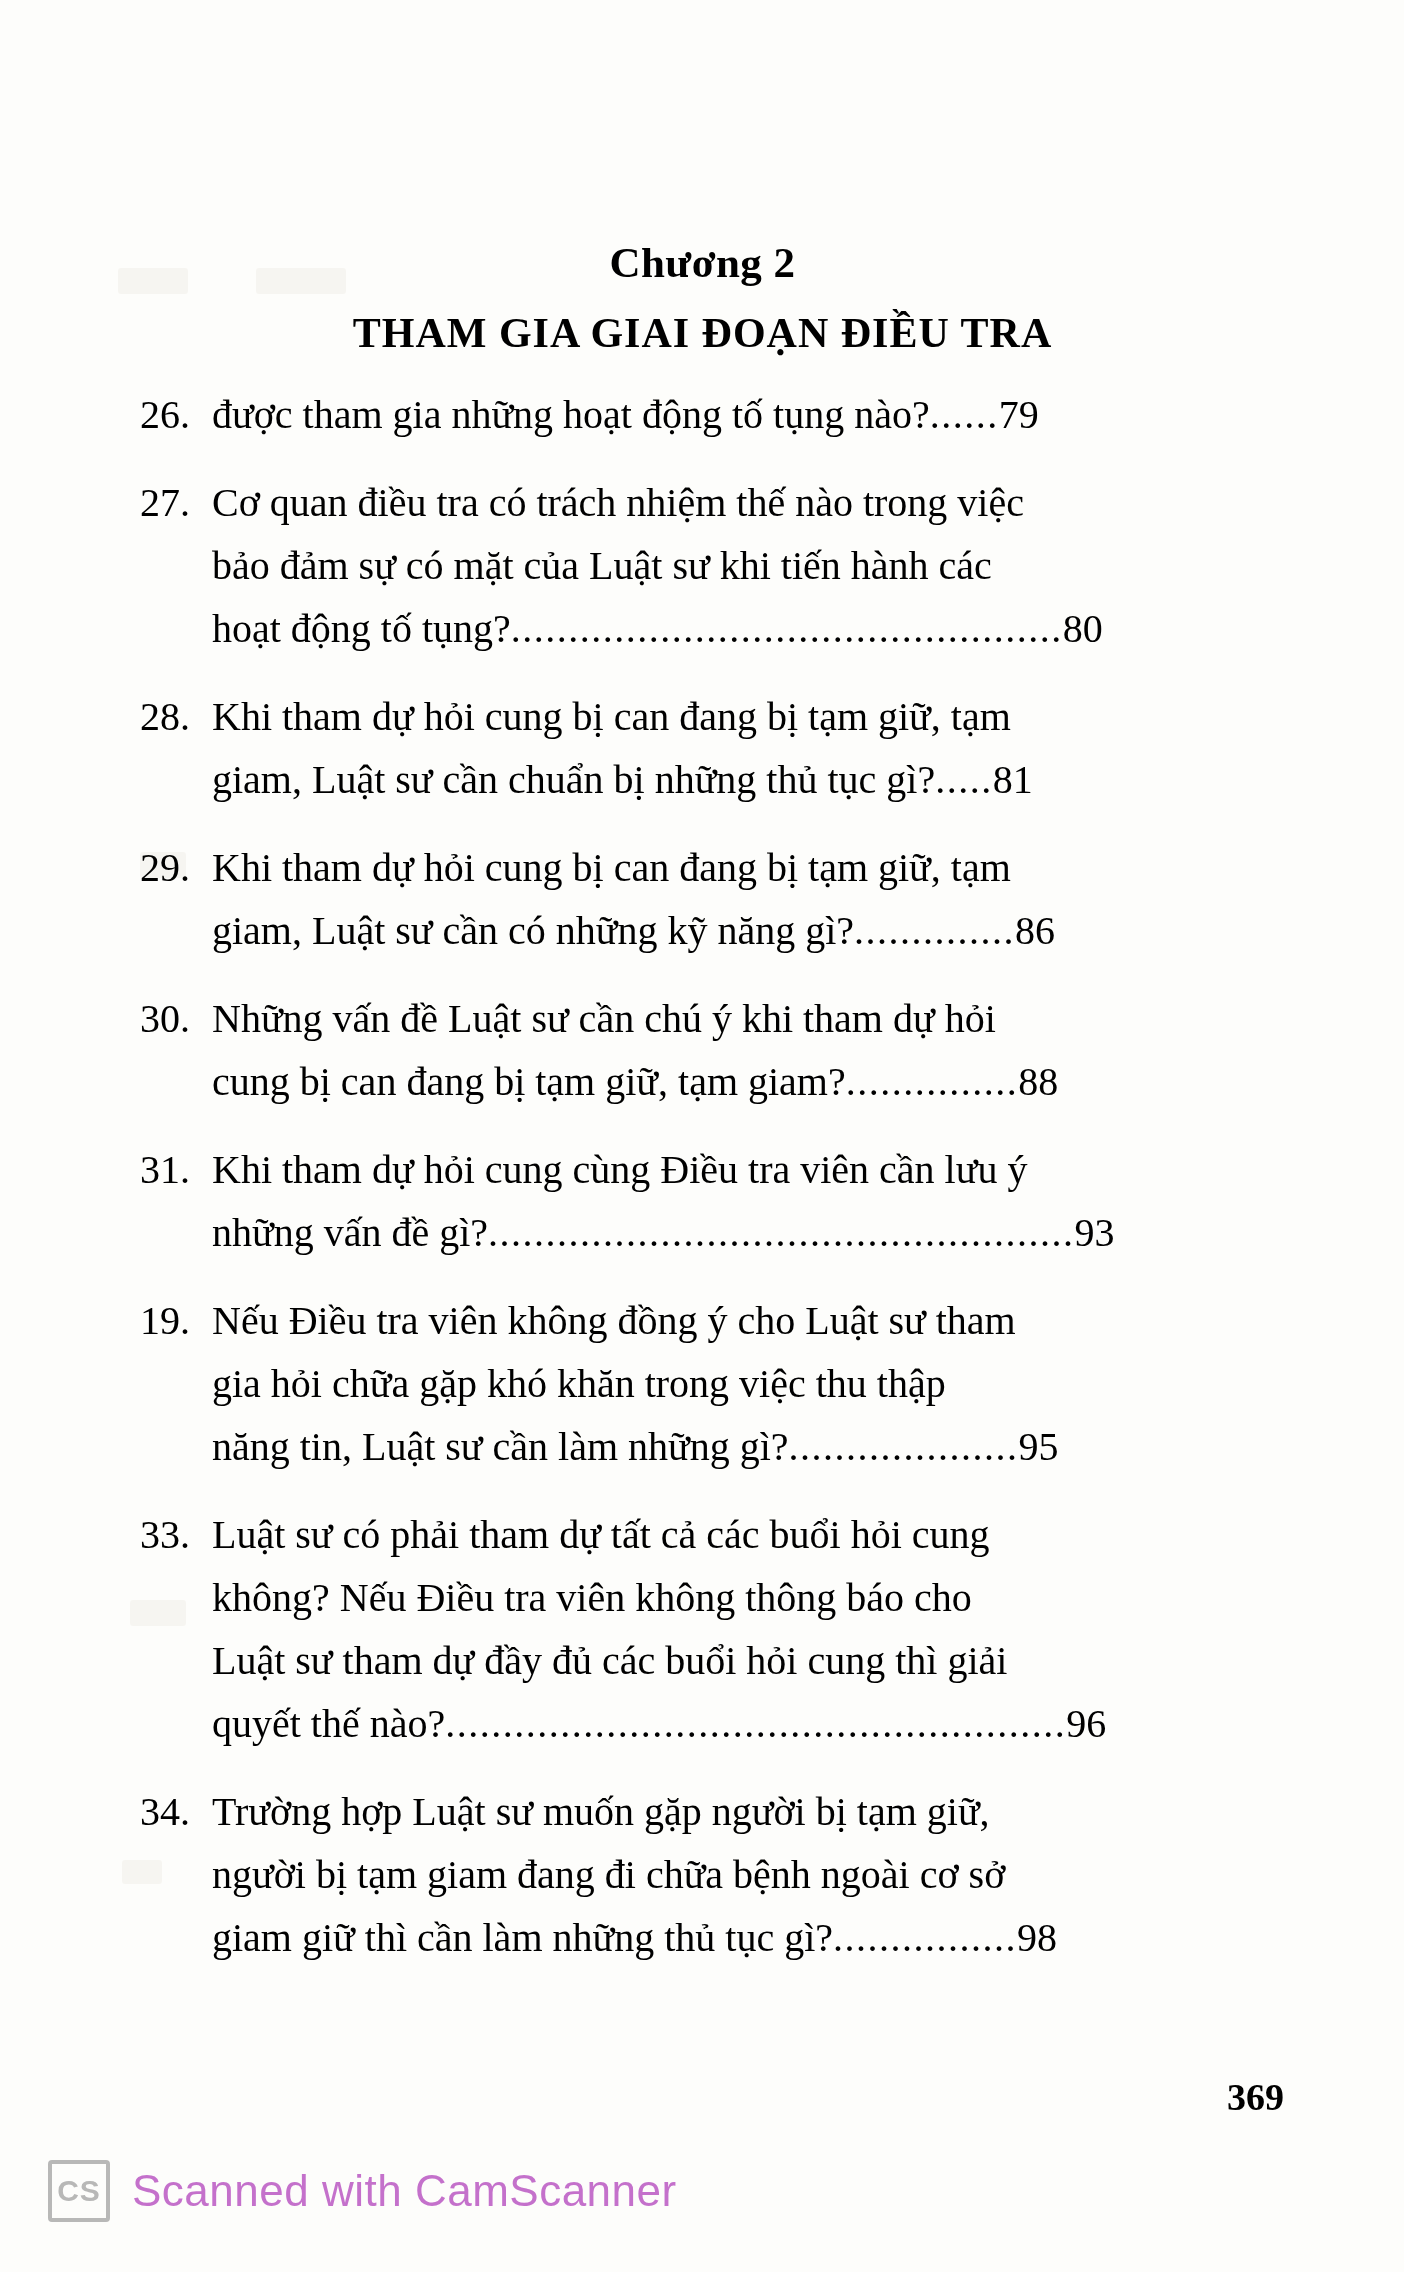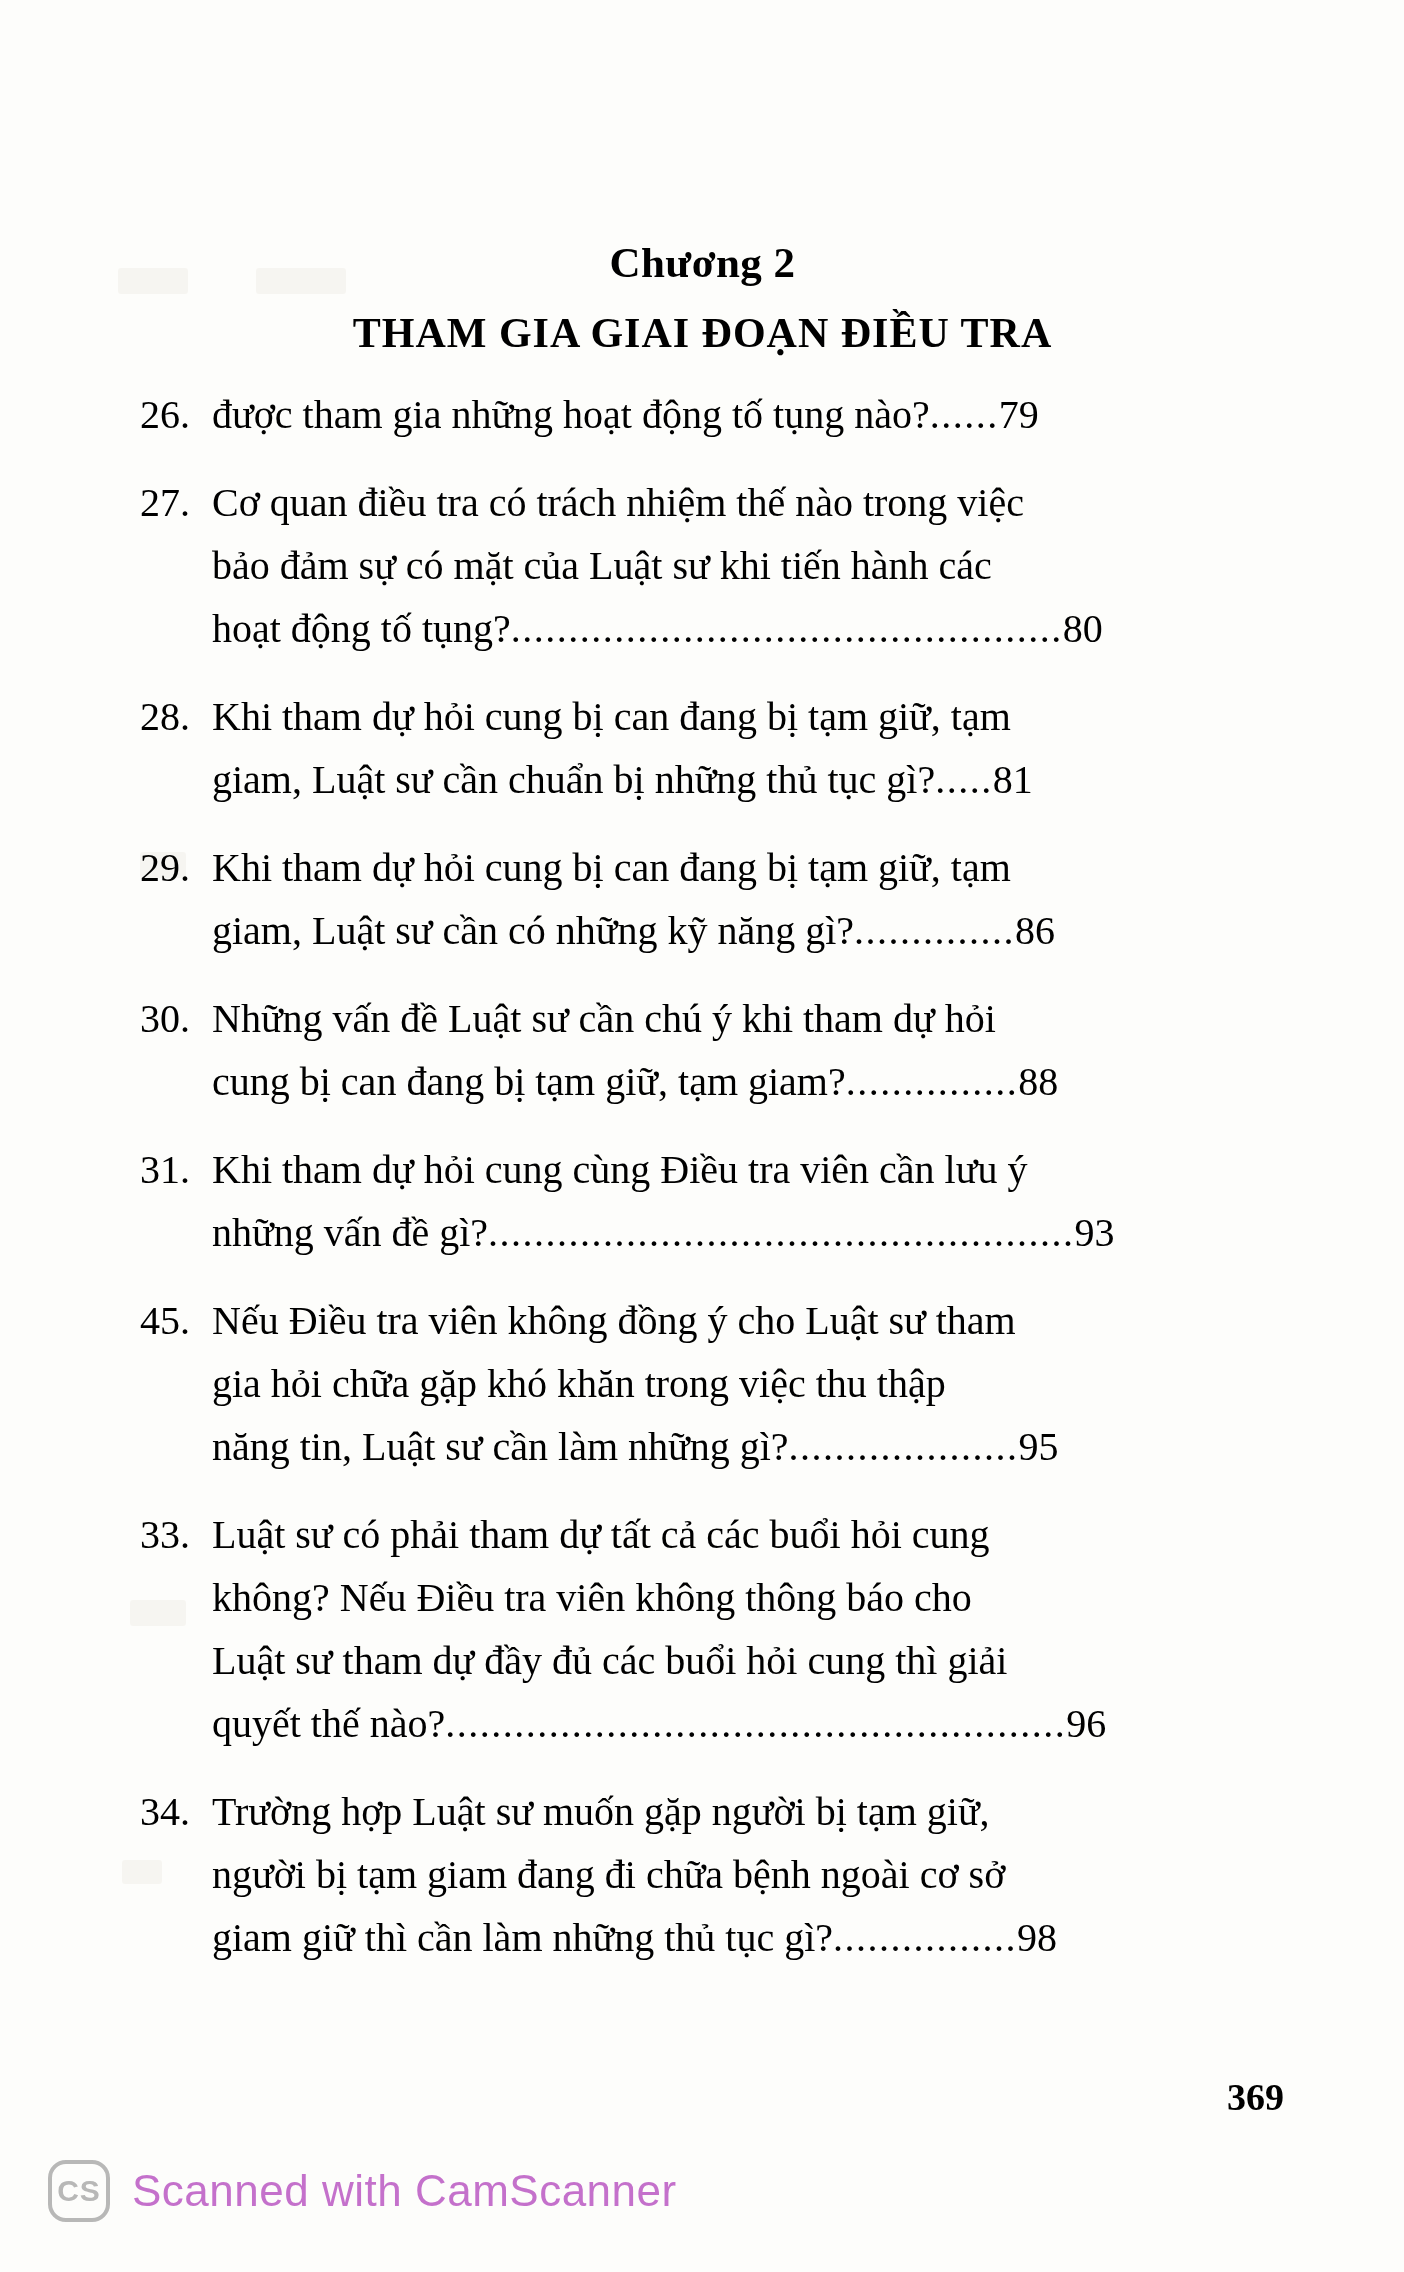--- a/index.html
+++ b/index.html
@@ -113,21 +113,21 @@
     top: 2160px;
     display: flex;
     align-items: center;
     gap: 22px;
     opacity: .62;
   }
   .cs-badge {
     width: 62px;
     height: 62px;
     border: 4px solid #8e8e8e;
-    border-radius: 18px;
+    border-radius: 4px;
     color: #8e8e8e;
     font-family: "Liberation Sans", sans-serif;
     font-weight: bold;
     font-size: 30px;
     display: flex;
     align-items: center;
     justify-content: center;
     letter-spacing: 1px;
     box-sizing: border-box;
   }
@@ -197,21 +197,21 @@
 
       <li class="toc-entry">
         <span class="entry-num">31.</span>
         <span class="entry-body">
           <span class="line"><span>Khi tham dự hỏi cung cùng Điều tra viên cần lưu ý</span></span>
           <span class="line"><span>những vấn đề gì?</span><span class="leader">...................................................</span><span class="pagenum">93</span></span>
         </span>
       </li>
 
       <li class="toc-entry">
-        <span class="entry-num">45.</span>
+        <span class="entry-num">19.</span>
         <span class="entry-body">
           <span class="line"><span>Nếu Điều tra viên không đồng ý cho Luật sư tham</span></span>
           <span class="line"><span>gia hỏi chữa gặp khó khăn trong việc thu thập</span></span>
           <span class="line"><span>năng tin, Luật sư cần làm những gì?</span><span class="leader">....................</span><span class="pagenum">95</span></span>
         </span>
       </li>
 
       <li class="toc-entry">
         <span class="entry-num">33.</span>
         <span class="entry-body">

